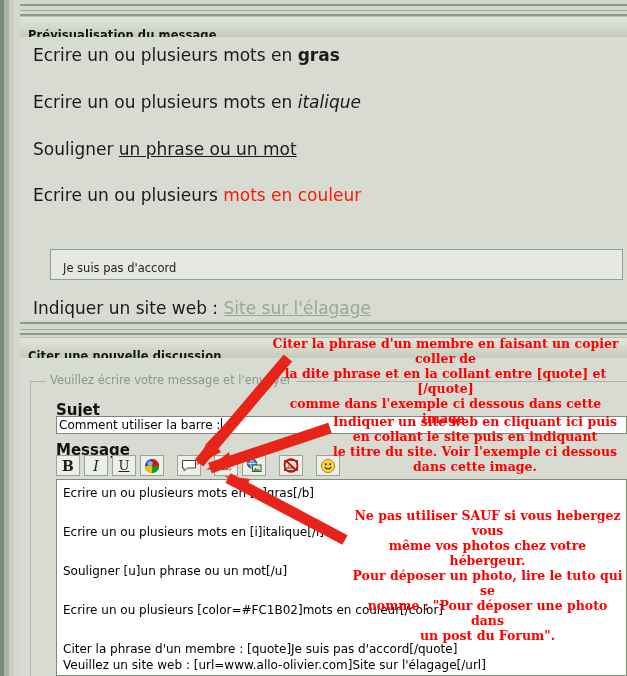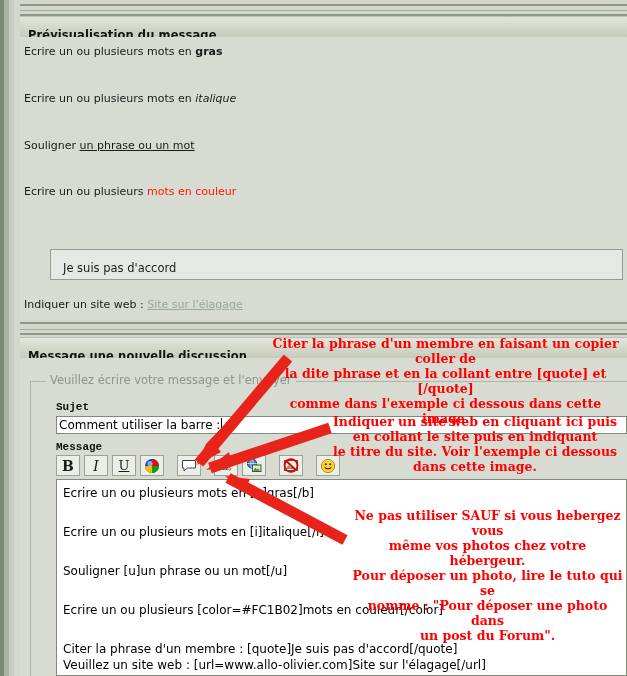--- a/index.html
+++ b/index.html
@@ -28,21 +28,21 @@
     display:flex;align-items:center;
   }
   .title-bar span{
     padding-left:8px;font-weight:bold;font-size:11.5px;color:#10160f;
     letter-spacing:.1px;
     margin-top:16px;
   }
 
   
   .prev-body{position:absolute;left:20px;right:0;background:#d7dbd2;}
-  .prev-line{position:absolute;left:4px;font-size:11px;color:#1b1b1b;white-space:nowrap;}
+  .prev-line{position:absolute;left:13px;font-size:17px;color:#1b1b1b;white-space:nowrap;}
   .b{font-weight:bold;}
   .i{font-style:italic;}
   .u{text-decoration:underline;}
   .col{color:#fc1b02;margin-top:28px;}
   .lnk{color:#9aa79a;text-decoration:underline;}
 
   .quotebox{
     position:absolute;left:30px;right:4px;height:31px;
     background:#e6e8e3;border:1px solid #90a08c;
     box-sizing:border-box;
@@ -52,21 +52,21 @@
   
   .fieldset{
     position:absolute;
     border:1px solid #aeb6a8;border-right:0;border-bottom:0;
     box-sizing:border-box;background:transparent;
   }
   .legend{
     position:absolute;font-size:11.5px;color:#8d968b;background:#d7dbd2;
     padding:0 4px;white-space:nowrap;
   }
-  .flabel{position:absolute;font-weight:bold;font-size:11px;color:#111;font-family:Liberation Mono, monospace;}
+  .flabel{position:absolute;font-weight:bold;font-size:15px;color:#111;}
   .tinput{
     position:absolute;background:#ffffff;border:1px solid #7f8a7c;
     box-sizing:border-box;font-family:"DejaVu Sans","Liberation Sans",sans-serif;
     font-size:12px;color:#000;padding:1px 2px;
   }
 
   
   .toolbar{position:absolute;display:flex;gap:4px;align-items:center;}
   .tbtn{
     width:24px;height:21px;background:#eceee8;
@@ -141,21 +141,21 @@
     <div class="prev-line" style="top:261px;">
       <span>Indiquer un site web : </span><span class="lnk">Site sur l'élagage</span>
     </div>
   </div>
 
   <div class="band" style="top:322px;"></div>
   <div class="band thin" style="top:329px;"></div>
   <div class="band" style="top:333px;"></div>
 
   <div class="title-bar" style="top:337px;">
-    <span>Message une nouvelle discussion</span>
+    <span>Citer une nouvelle discussion</span>
   </div>
 
   <div class="prev-body" style="top:358px;height:318px;">
 
     <div class="fieldset" style="left:10px;top:23px;right:0;height:295px;"></div>
     <div class="legend" style="left:26px;top:15px;">Veuillez écrire votre message et l'envoyer</div>
 
     <div class="flabel" style="left:36px;top:43px;">Sujet</div>
     <div class="tinput" style="left:36px;top:58px;right:0;height:18px;">
       <span>Comment utiliser la barre :</span><span style="border-left:1px solid #000;margin-left:1px;">&nbsp;</span>

